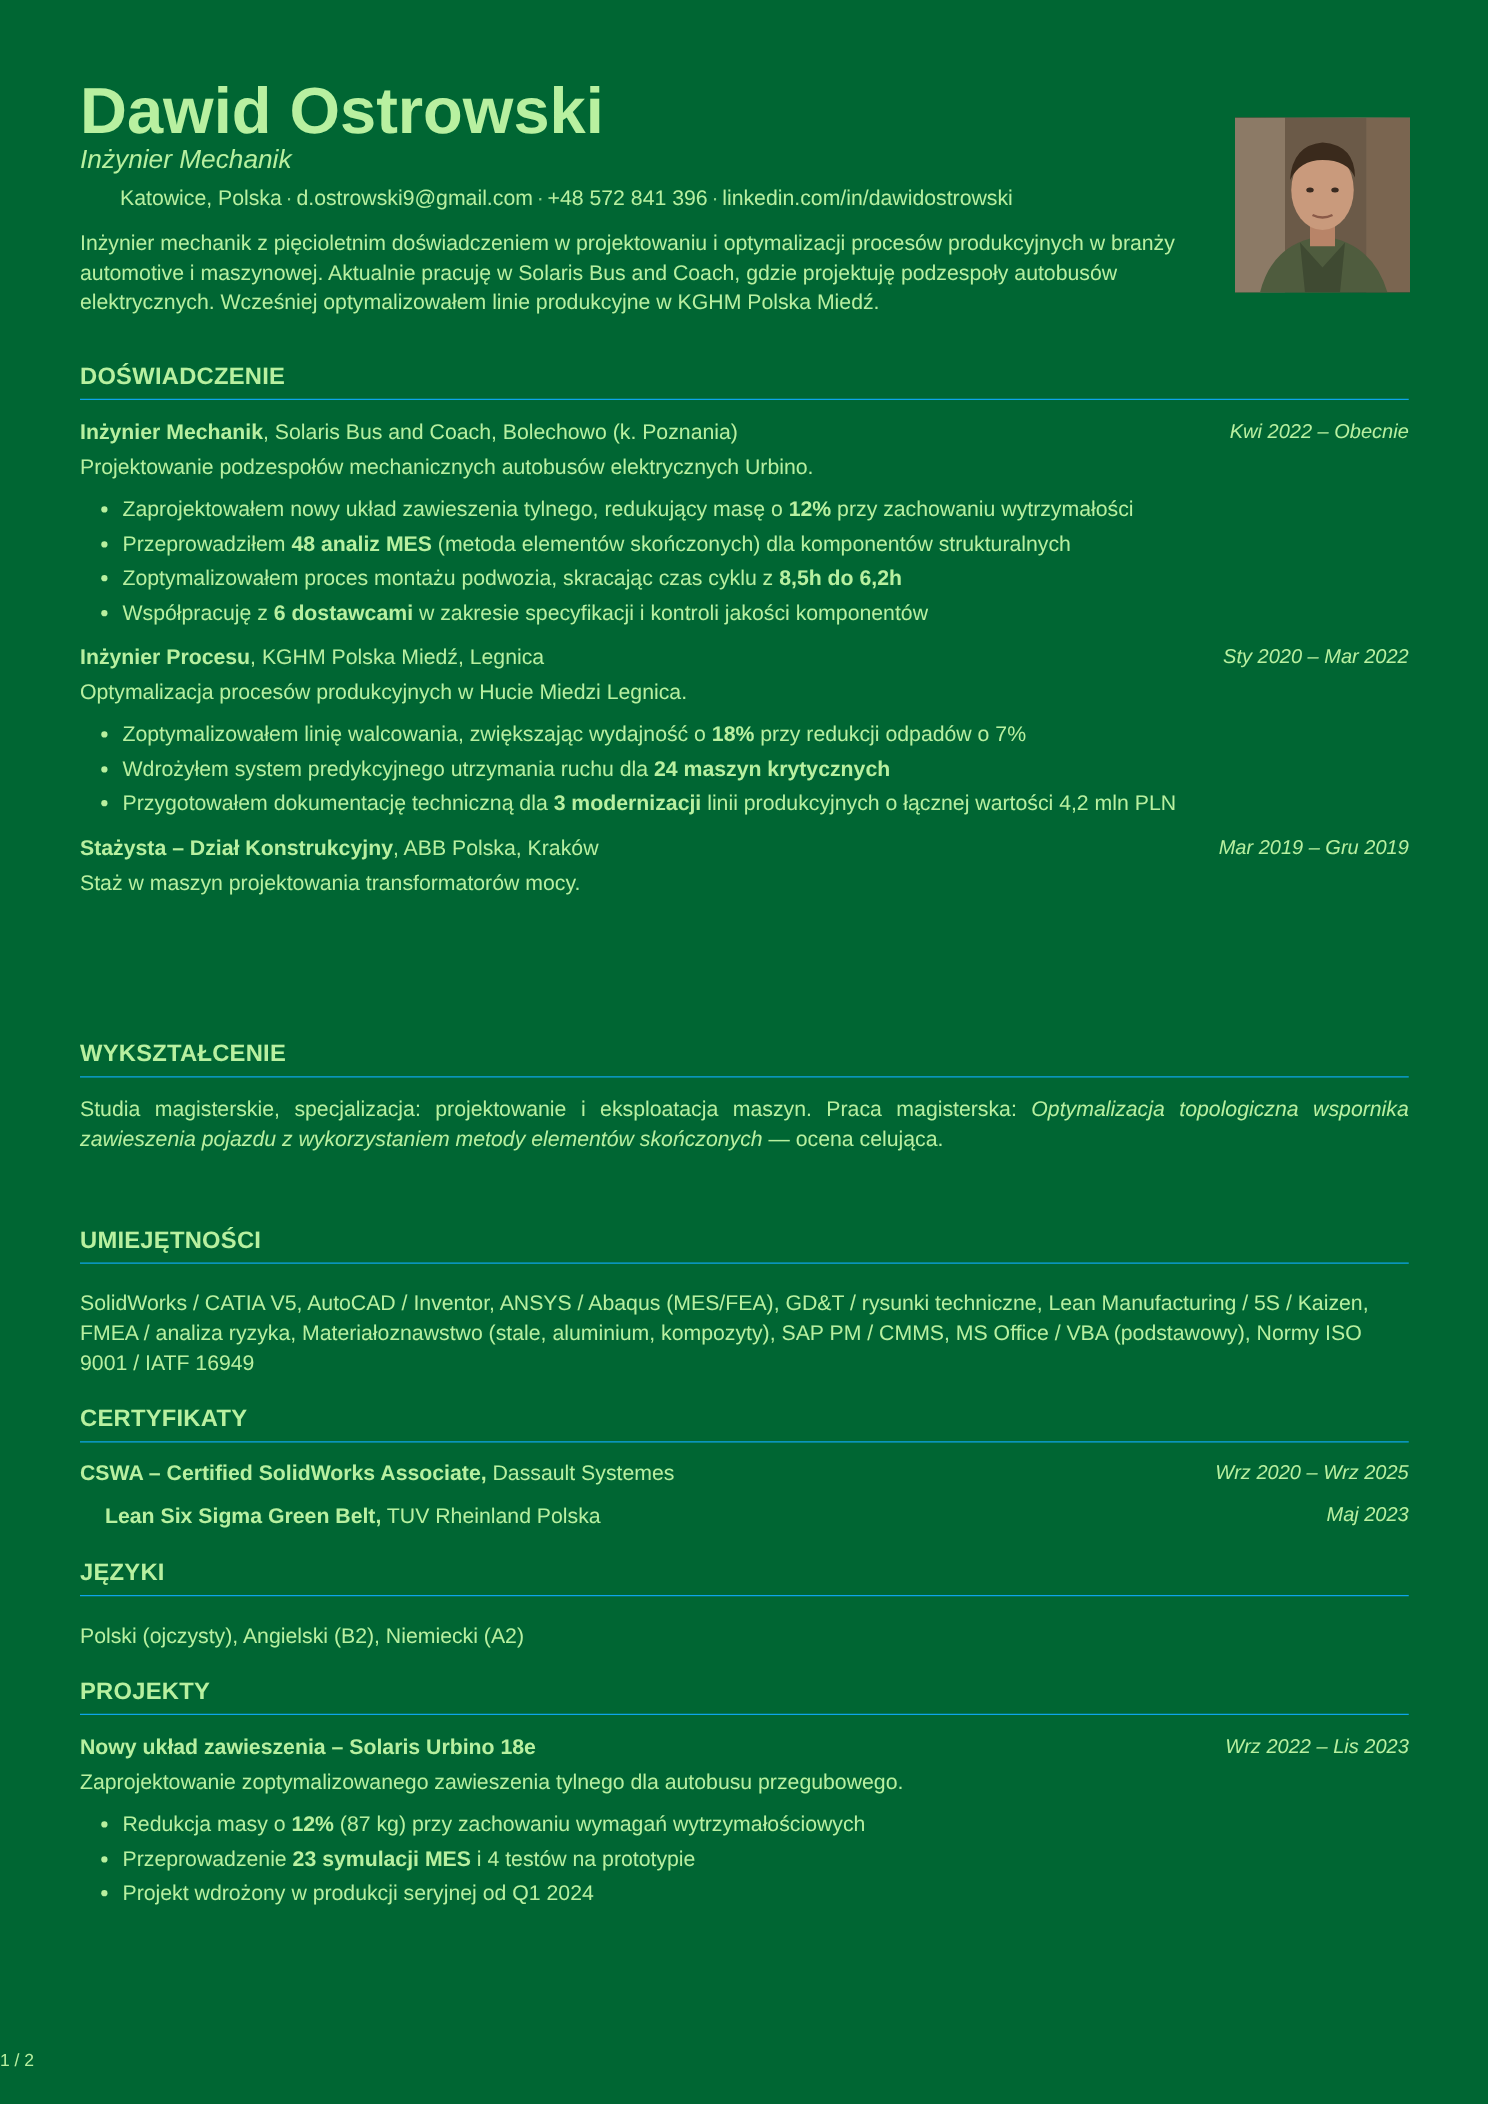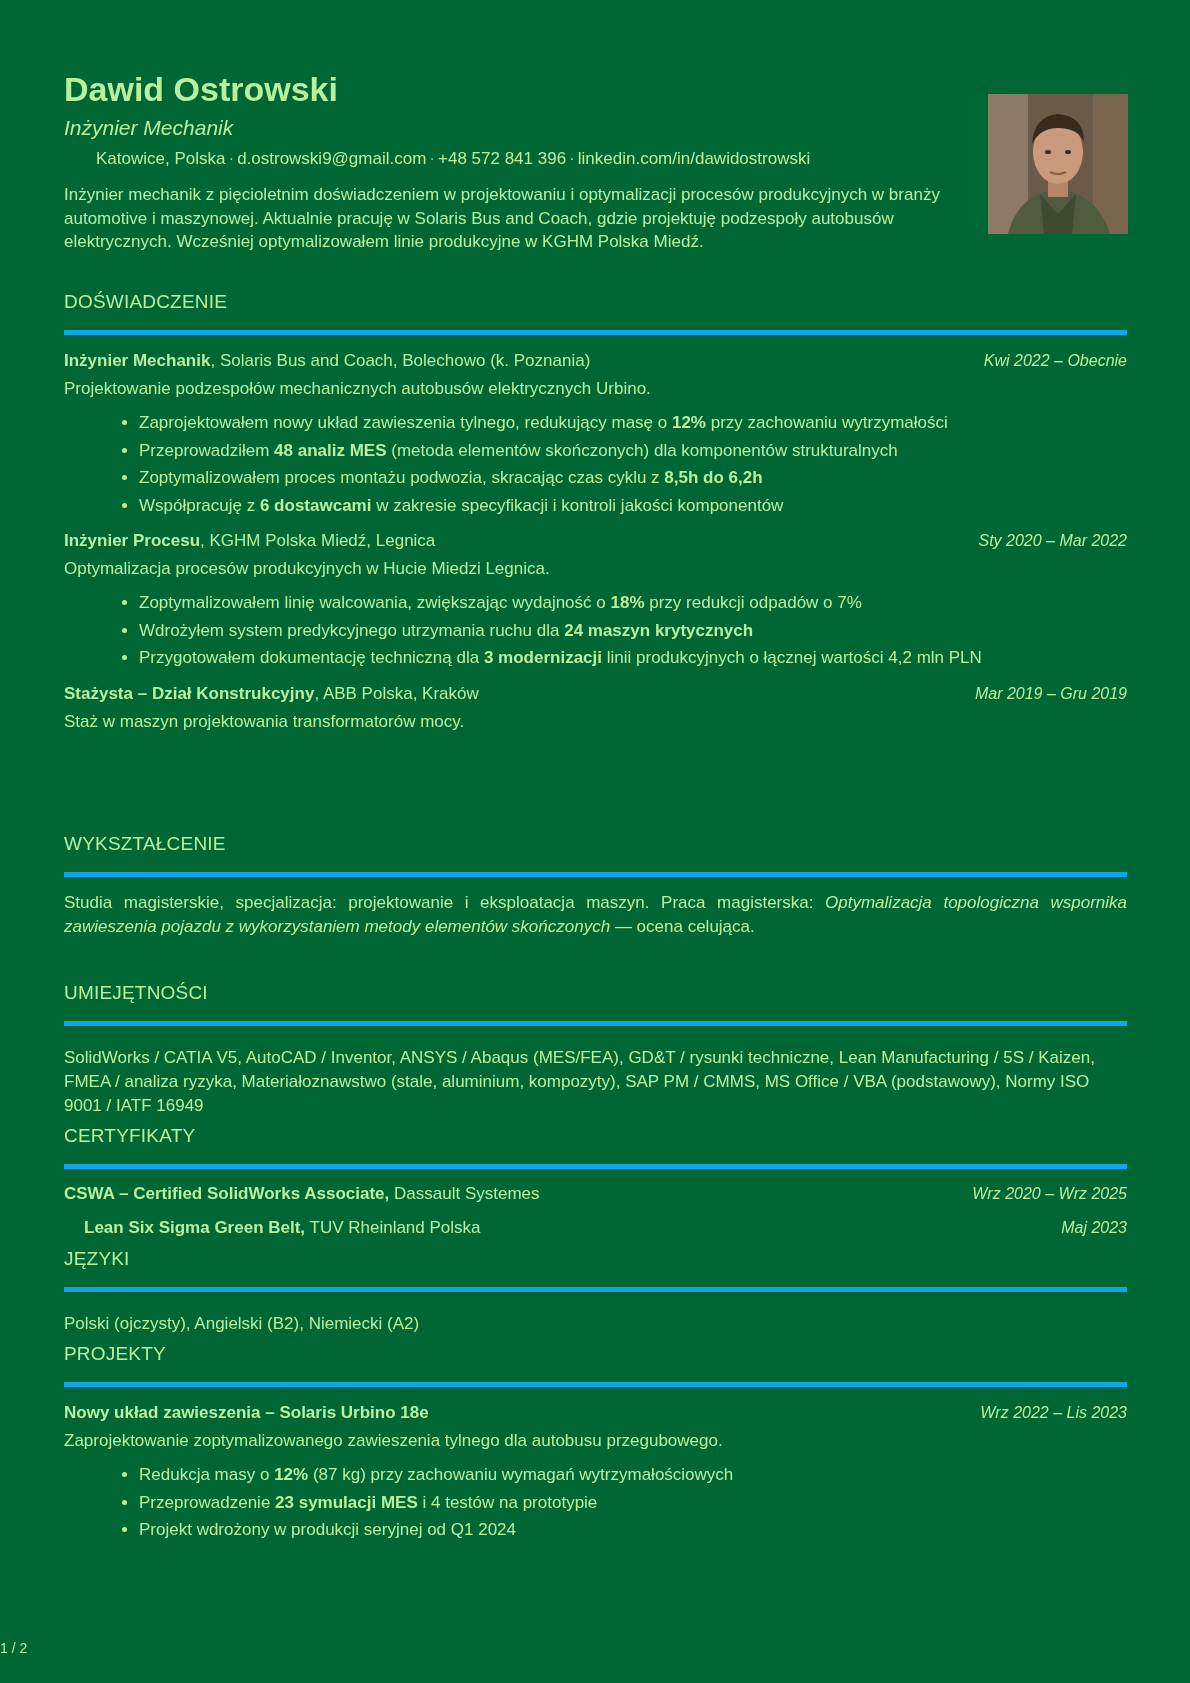--- a/index.html
+++ b/index.html
@@ -8,21 +8,21 @@
     background: #006633;
     color: #b8f0a0;
     font-family: "Liberation Sans", "DejaVu Sans", sans-serif;
     font-size: 17px;
     position: relative;
     overflow: hidden;
   }
   .page { position: absolute; left: 64px; top: 0; width: 1063px; }
   .name {
     position: absolute; top: 64px; left: 0;
-    font-size: 34px; font-weight: bold; margin: 0; line-height: 50px;
+    font-size: 52px; font-weight: bold; margin: 0; line-height: 50px;
     color: #b8f0a0;
   }
   .title {
     position: absolute; top: 115px; left: 0;
     font-size: 21px; font-style: italic; line-height: 26px;
   }
   .contact {
     position: absolute; top: 148px; left: 0;
     font-size: 17px; line-height: 22px; white-space: nowrap; margin-left: 32px;
   }
@@ -33,34 +33,34 @@
   }
   .photo {
     position: absolute; top: 94px; left: 924px;
     width: 140px; height: 140px; overflow: hidden;
     background: linear-gradient(135deg, #5b4a3a 0%, #8a7560 35%, #4d5a40 70%, #3a4530 100%);
   }
   .section {
     position: absolute; left: 0; width: 1063px;
   }
   .sec-title {
-    font-size: 19px; font-weight: normal; line-height: 24px;
-    padding-bottom: 16px;
-    border-bottom: 5px solid #0ea5e9;
+    font-size: 19px; font-weight: bold; line-height: 24px;
+    padding-bottom: 5px;
+    border-bottom: 1px solid #0ea5e9;
     letter-spacing: 0.2px;
   }
   .entry-head {
     display: flex; justify-content: space-between; align-items: flex-start;
     line-height: 24px; font-size: 17px;
   }
   .entry-head .role { font-weight: bold; }
   .entry-head .date { font-style: italic; font-size: 16px; }
   .desc { line-height: 24px; margin-top: 4px; }
   ul.bullets { margin: 8px 0 0 0; padding-left: 34px; }
-  ul.bullets li { line-height: 27.5px; margin-left: 41px; }
+  ul.bullets li { line-height: 27.5px; }
   ul.bullets li b { font-weight: bold; }
   .justify { text-align: justify; line-height: 24px; margin-top: 6px; }
   .plain { line-height: 24px; }
   .footer {
     position: absolute; top: 1640px; left: 0; width: 1190px;
     font-size: 14px;
   }
 </style>
 </head>
 <body>

